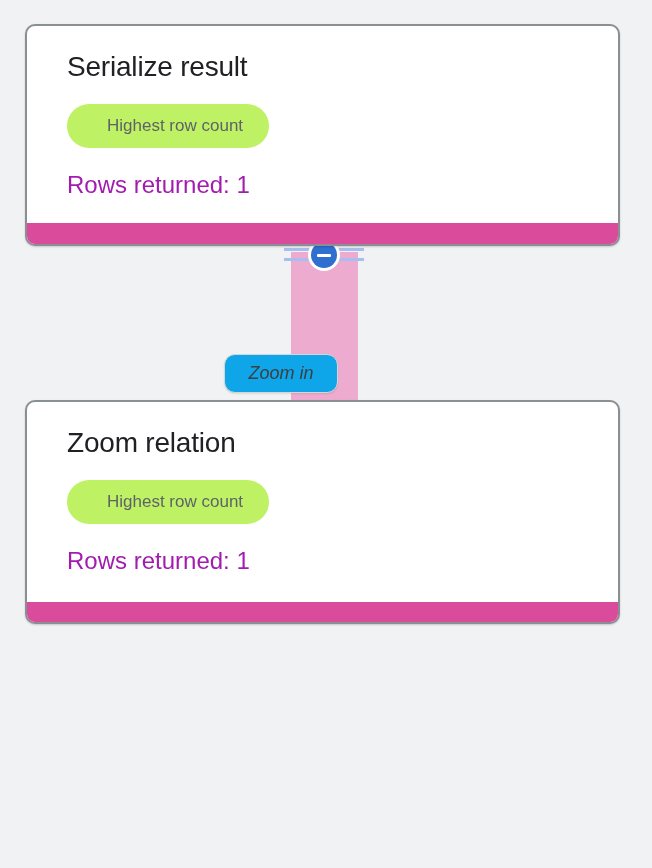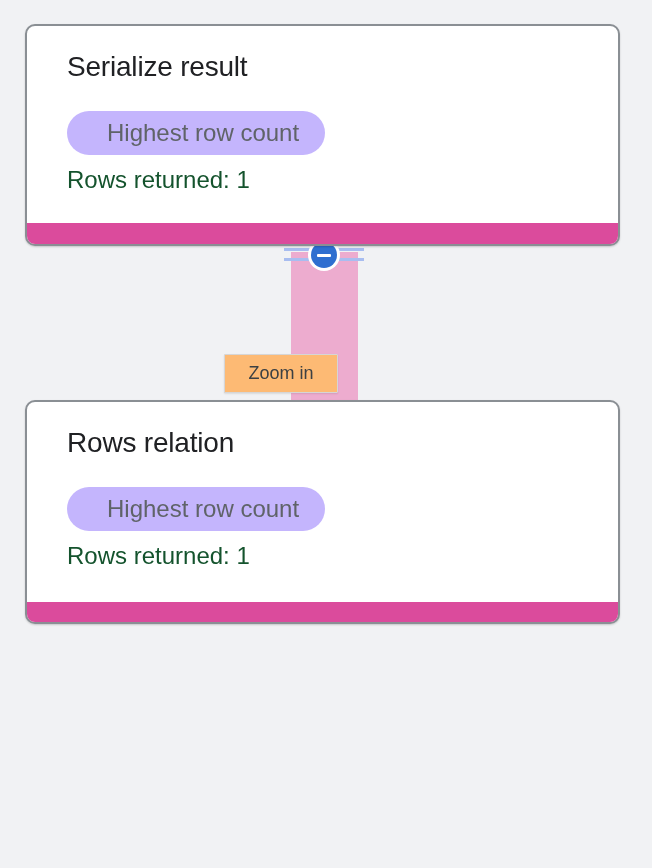--- a/index.html
+++ b/index.html
@@ -87,30 +87,31 @@
     display: block;
   }
 
   
   .tooltip {
     position: absolute;
     left: 224px;
     top: 354px;
     width: 114px;
     height: 39px;
-    background: #fdba74;
+    background: #0ea5e9;
     border: 1px solid #d6d6d6;
-    border-radius: 1px;
+    border-radius: 11px;
     display: flex;
     align-items: center;
     justify-content: center;
     font-size: 18px;
     color: #3c4043;
     box-shadow: 0 1px 2px rgba(0,0,0,0.10);
     z-index: 30;
+    font-style: italic;
   }
 
   
   .node {
     position: absolute;
     left: 25px;
     width: 595px;
     background: #ffffff;
     border: 2px solid #8a8f94;
     border-radius: 10px;
@@ -132,32 +133,32 @@
     margin: 0 0 12px 0;
     font-weight: normal;
     white-space: nowrap;
   }
   .node-pill {
     display: inline-flex;
     align-items: center;
     height: 44px;
     padding: 0 26px 0 40px;
     border-radius: 22px;
-    background: #c4b5fd;
+    background: #bef264;
     color: #5f6368;
-    font-size: 24px;
+    font-size: 17px;
     line-height: 44px;
     white-space: nowrap;
-    margin: 15px 0 4px 0;
+    margin: 8px 0 4px 0;
   }
   .node-meta {
     font-size: 24px;
     line-height: 34px;
-    color: #14532d;
-    margin: 4px 0 0 0;
+    color: #a21caf;
+    margin: 16px 0 0 0;
     white-space: nowrap;
   }
 
   .node-accent {
     position: absolute;
     left: 0;
     right: 0;
     bottom: 0;
     height: 21px;
     background: #db4b9c;
@@ -188,20 +189,20 @@
     <div class="handle-ring"></div>
     <div class="handle-circle">
       <span class="minus"></span>
     </div>
   </div>
 
   <div class="tooltip">Zoom in</div>
 
   <div class="node node--two">
     <div class="node-body">
-      <h2 class="node-title">Rows relation</h2>
+      <h2 class="node-title">Zoom relation</h2>
       <div class="node-pill">Highest row count</div>
       <p class="node-meta">Rows returned: 1</p>
     </div>
     <div class="node-accent"></div>
   </div>
 
 </div>
 
 </body></html>

